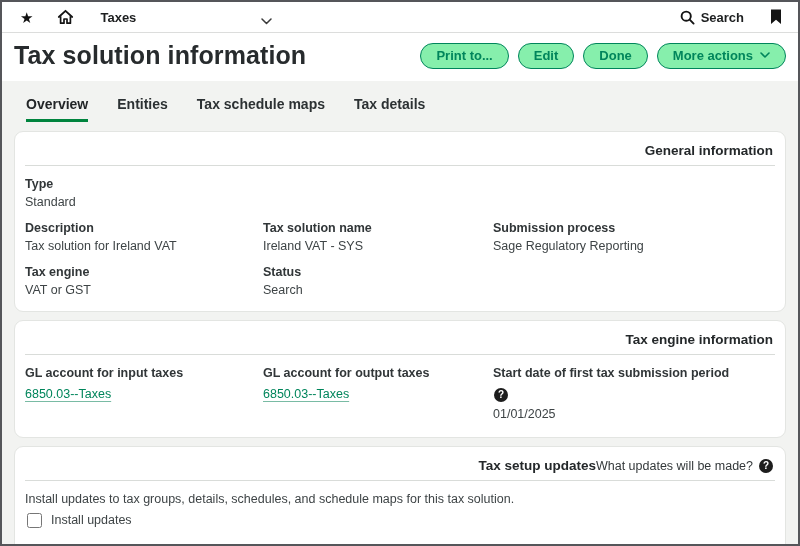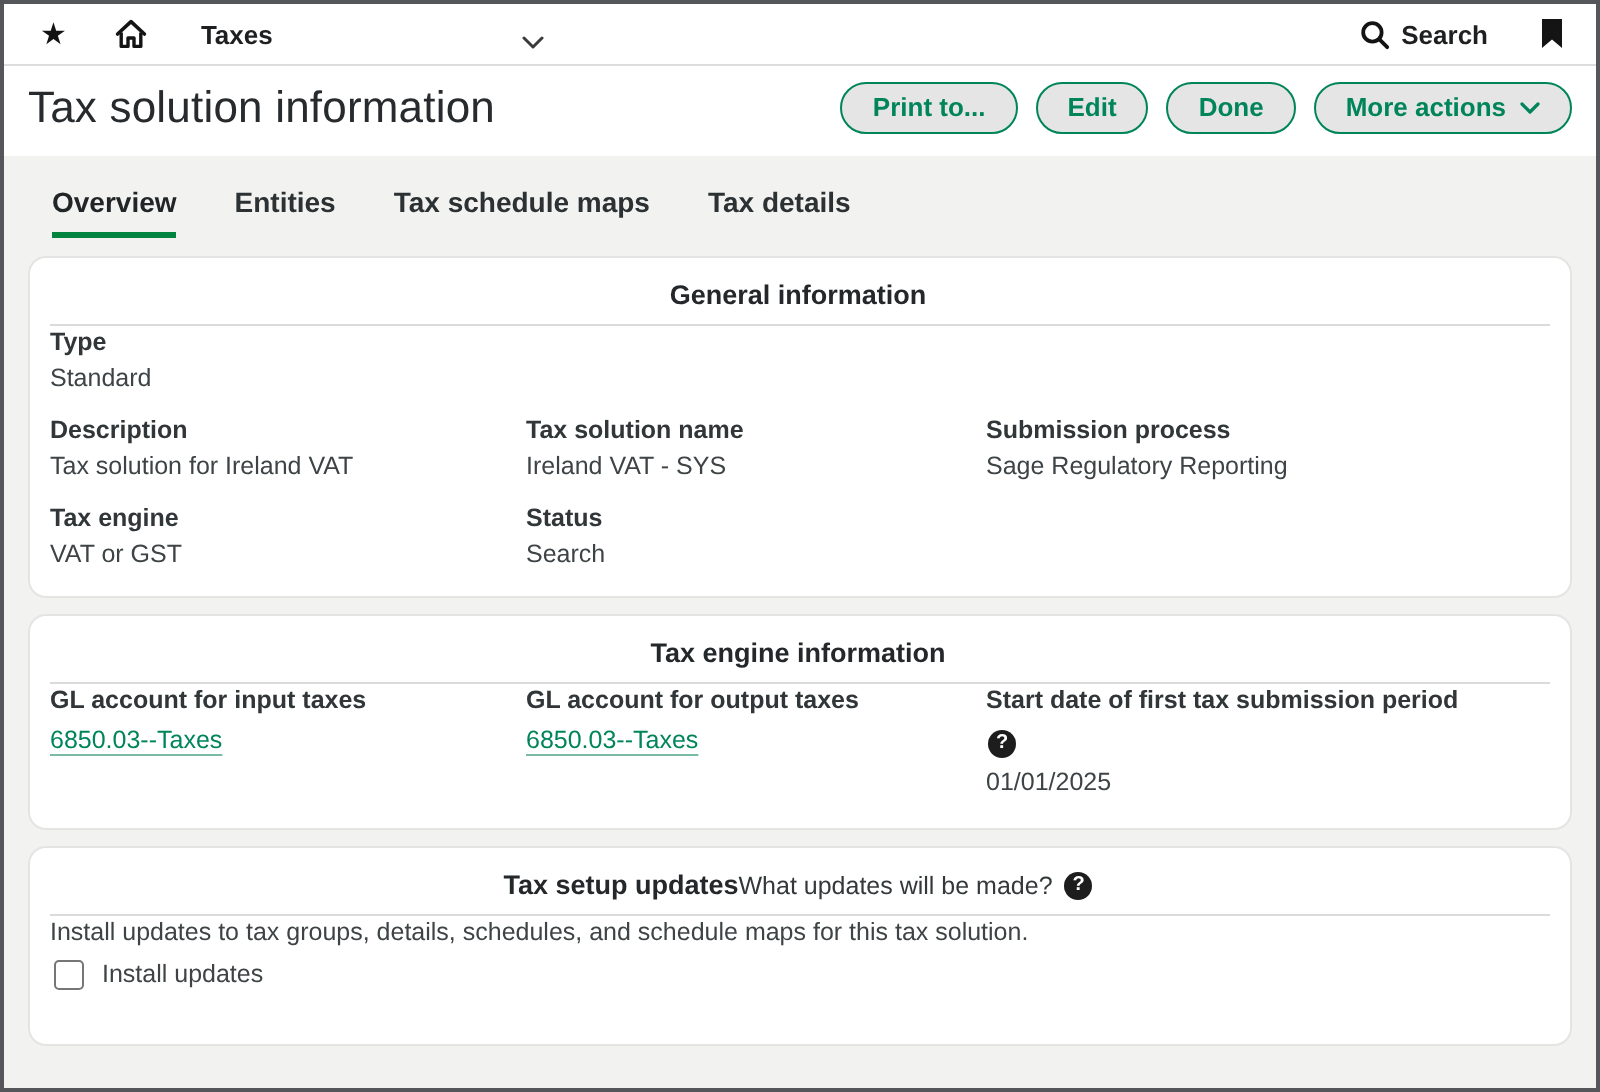--- a/index.html
+++ b/index.html
@@ -33,24 +33,24 @@
   .topbar-search { display: flex; align-items: center; gap: 6px; cursor: pointer; }
   .topbar-search .search-label { font-size: 13px; font-weight: 700; color: #1d1f20; }
   .bookmark-ic { margin-left: 26px; display: flex; align-items: center; cursor: pointer; }
 
   
   .page-header {
     background: #ffffff;
     display: flex; align-items: center; justify-content: space-between;
     padding: 8px 12px 11px 12px;
   }
-  .page-title { font-size: 22px; font-weight: 400; color: #272b2d; letter-spacing: .1px; }
+  .page-title { font-size: 25px; font-weight: 700; color: #272b2d; letter-spacing: .1px; }
   .header-actions { display: flex; gap: 9px; align-items: center; }
   .pill-btn {
-    background: #e5e5e5;
+    background: #86efac;
     border: 1.6px solid #00855b;
     color: #00855b;
     font-family: "Liberation Sans", sans-serif;
     font-size: 13px; font-weight: 600;
     border-radius: 16px;
     padding: 4px 15px 5px 15px;
     display: flex; align-items: center; gap: 7px;
     cursor: pointer;
   }
 
@@ -70,24 +70,24 @@
 
   
   .card {
     background: #fff;
     border: 1px solid #e3e5e2;
     border-radius: 9px;
     margin: 0 12px 8px 12px;
     padding: 11px 10px 12px 10px;
   }
   .card-title-row {
-    display: flex; justify-content: center; align-items: center;
+    display: flex; justify-content: flex-end; align-items: center;
     border-bottom: 1px solid #d9dcd9;
     padding: 0 2px 7px 0;
-    margin-bottom: 1px;
+    margin-bottom: 11px;
   }
   .card-title { font-size: 13.5px; font-weight: 700; color: #24282a; }
   .card-title-right { display: flex; align-items: center; gap: 6px; font-size: 12.5px; color: #33383a; }
 
   .field-grid { display: grid; grid-template-columns: 238px 230px 1fr; margin-bottom: 12px; }
   .field-row { margin-bottom: 12px; }
   .f-label { font-size: 12.5px; font-weight: 700; color: #313638; margin-bottom: 4px; }
   .f-value { font-size: 12.5px; color: #3e4446; }
   .f-link {
     font-size: 12.5px; color: #00855b; font-weight: 400;

